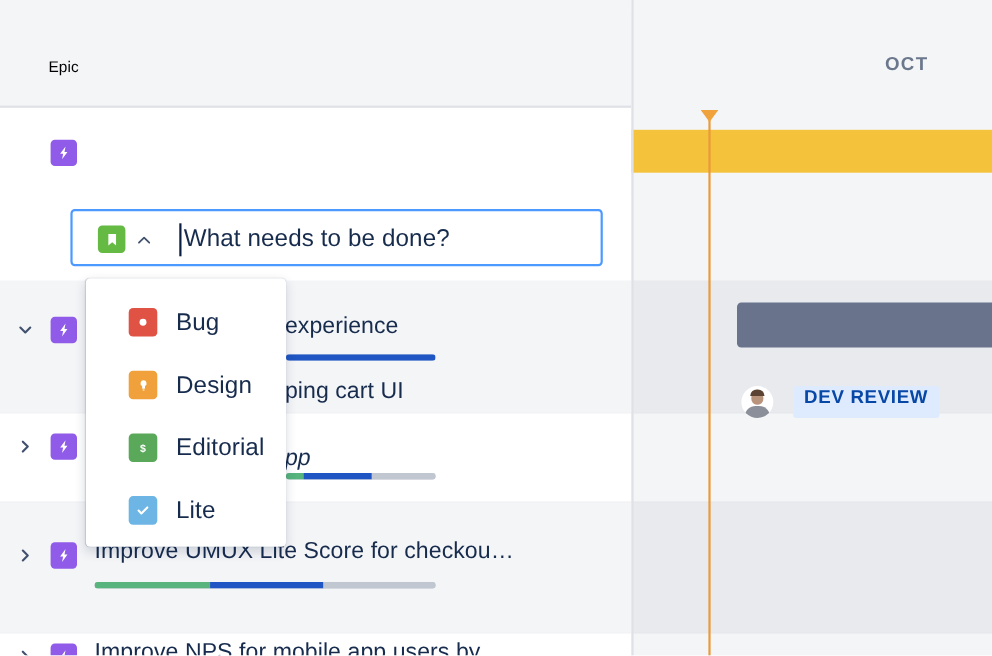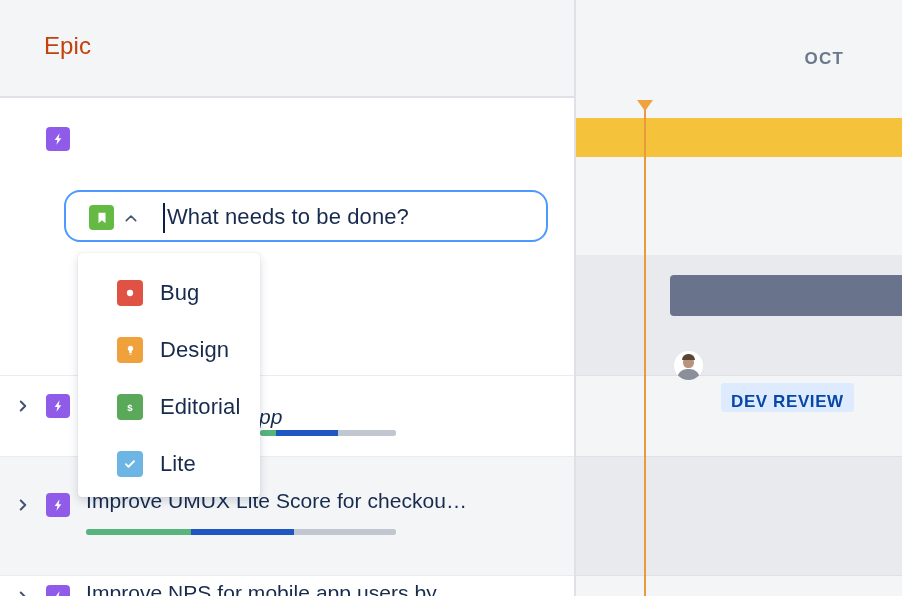--- a/index.html
+++ b/index.html
@@ -25,23 +25,23 @@
   }
   .left-header {
     position: absolute;
     left: 0; top: 0;
     width: 574px; height: 98px;
     background: #f4f5f7;
     border-bottom: 2px solid #dfe1e6;
   }
   .left-header-title {
     position: absolute;
-    left: 44px; top: 32px;
-    font-size: 24px;
-    color: #c2410c;
+    left: 44px; top: 52px;
+    font-size: 14px;
+    color: #000000;
     letter-spacing: 0.1px;
   }
 
   .rows { position: absolute; left: 0; top: 100px; width: 574px; height: 496px; }
   .row {
     position: absolute;
     left: 0;
     width: 574px;
     background: #ffffff;
   }
@@ -90,21 +90,21 @@
   .progress .seg-blue  { background: #1f56c3; height: 100%; }
   .progress .seg-gray  { background: #c1c7d0; height: 100%; }
 
   
   .create-input {
     position: absolute;
     left: 64px; top: 190px;
     width: 484px; height: 52px;
     background: #ffffff;
     border: 2px solid #4c9aff;
-    border-radius: 16px;
+    border-radius: 4px;
     display: flex;
     align-items: center;
     z-index: 40;
   }
   .type-icon-story {
     position: absolute;
     left: 23px; top: 13px;
     width: 25px; height: 25px;
     border-radius: 4px;
     background: #65ba43;
@@ -273,25 +273,24 @@
     width: 23px; height: 14px;
     border-radius: 10px 10px 0 0;
     background: #8a8f99;
   }
   .lozenge {
     position: absolute;
     left: 721px; top: 351px;
     height: 29px;
     padding: 0 10px;
     display: flex;
-    align-items: flex-end;
+    align-items: flex-start;
     background: #deebff;
     border-radius: 3px;
     z-index: 25;
-    margin-top: 32px;
   }
   .lozenge span {
     font-size: 17px;
     font-weight: bold;
     letter-spacing: 0.6px;
     color: #0747a6;
     white-space: nowrap;
   }
 </style>
 </head>
@@ -308,20 +307,37 @@
     <div class="rows">
 
       <div class="row" style="top:0px;height:78px;">
         <div class="epic-icon" style="left:46px;top:27px;">
           <svg width="14" height="14" viewBox="0 0 16 16">
               <path d="M9.8 1.3 4.2 9h3.1l-1.1 5.7L11.8 7H8.7z" fill="#fff"></path>
             </svg>
         </div>
       </div>
 
+      <div class="row shaded" style="top:155px;height:120px;">
+        <div class="chevron" style="left:14px;top:36px;">
+          <svg width="18" height="18" viewBox="0 0 24 24">
+              <path d="M6 9l6 6 6-6" stroke="#42526e" stroke-width="2.6" fill="none" stroke-linecap="round" stroke-linejoin="round"></path>
+            </svg>
+        </div>
+        <div class="epic-icon" style="left:46px;top:33px;">
+          <svg width="14" height="14" viewBox="0 0 16 16">
+              <path d="M9.8 1.3 4.2 9h3.1l-1.1 5.7L11.8 7H8.7z" fill="#fff"></path>
+            </svg>
+        </div>
+        <div class="row-title" style="left:259px;top:30px;">experience</div>
+        <div class="progress" style="left:260px;top:67px;width:136px;">
+          <div class="seg-blue" style="width:100%"></div>
+        </div>
+        <div class="row-title" style="left:259px;top:89px;">ping cart UI</div>
+      </div>
       <div class="row-sep" style="top:275px;"></div>
 
       <div class="row" style="top:276px;height:80px;">
         <div class="chevron" style="left:14px;top:21px;">
           <svg width="18" height="18" viewBox="0 0 24 24">
               <path d="M9 6l6 6-6 6" stroke="#42526e" stroke-width="2.6" fill="none" stroke-linecap="round" stroke-linejoin="round"></path>
             </svg>
         </div>
         <div class="epic-icon" style="left:46px;top:18px;">
           <svg width="14" height="14" viewBox="0 0 16 16">

